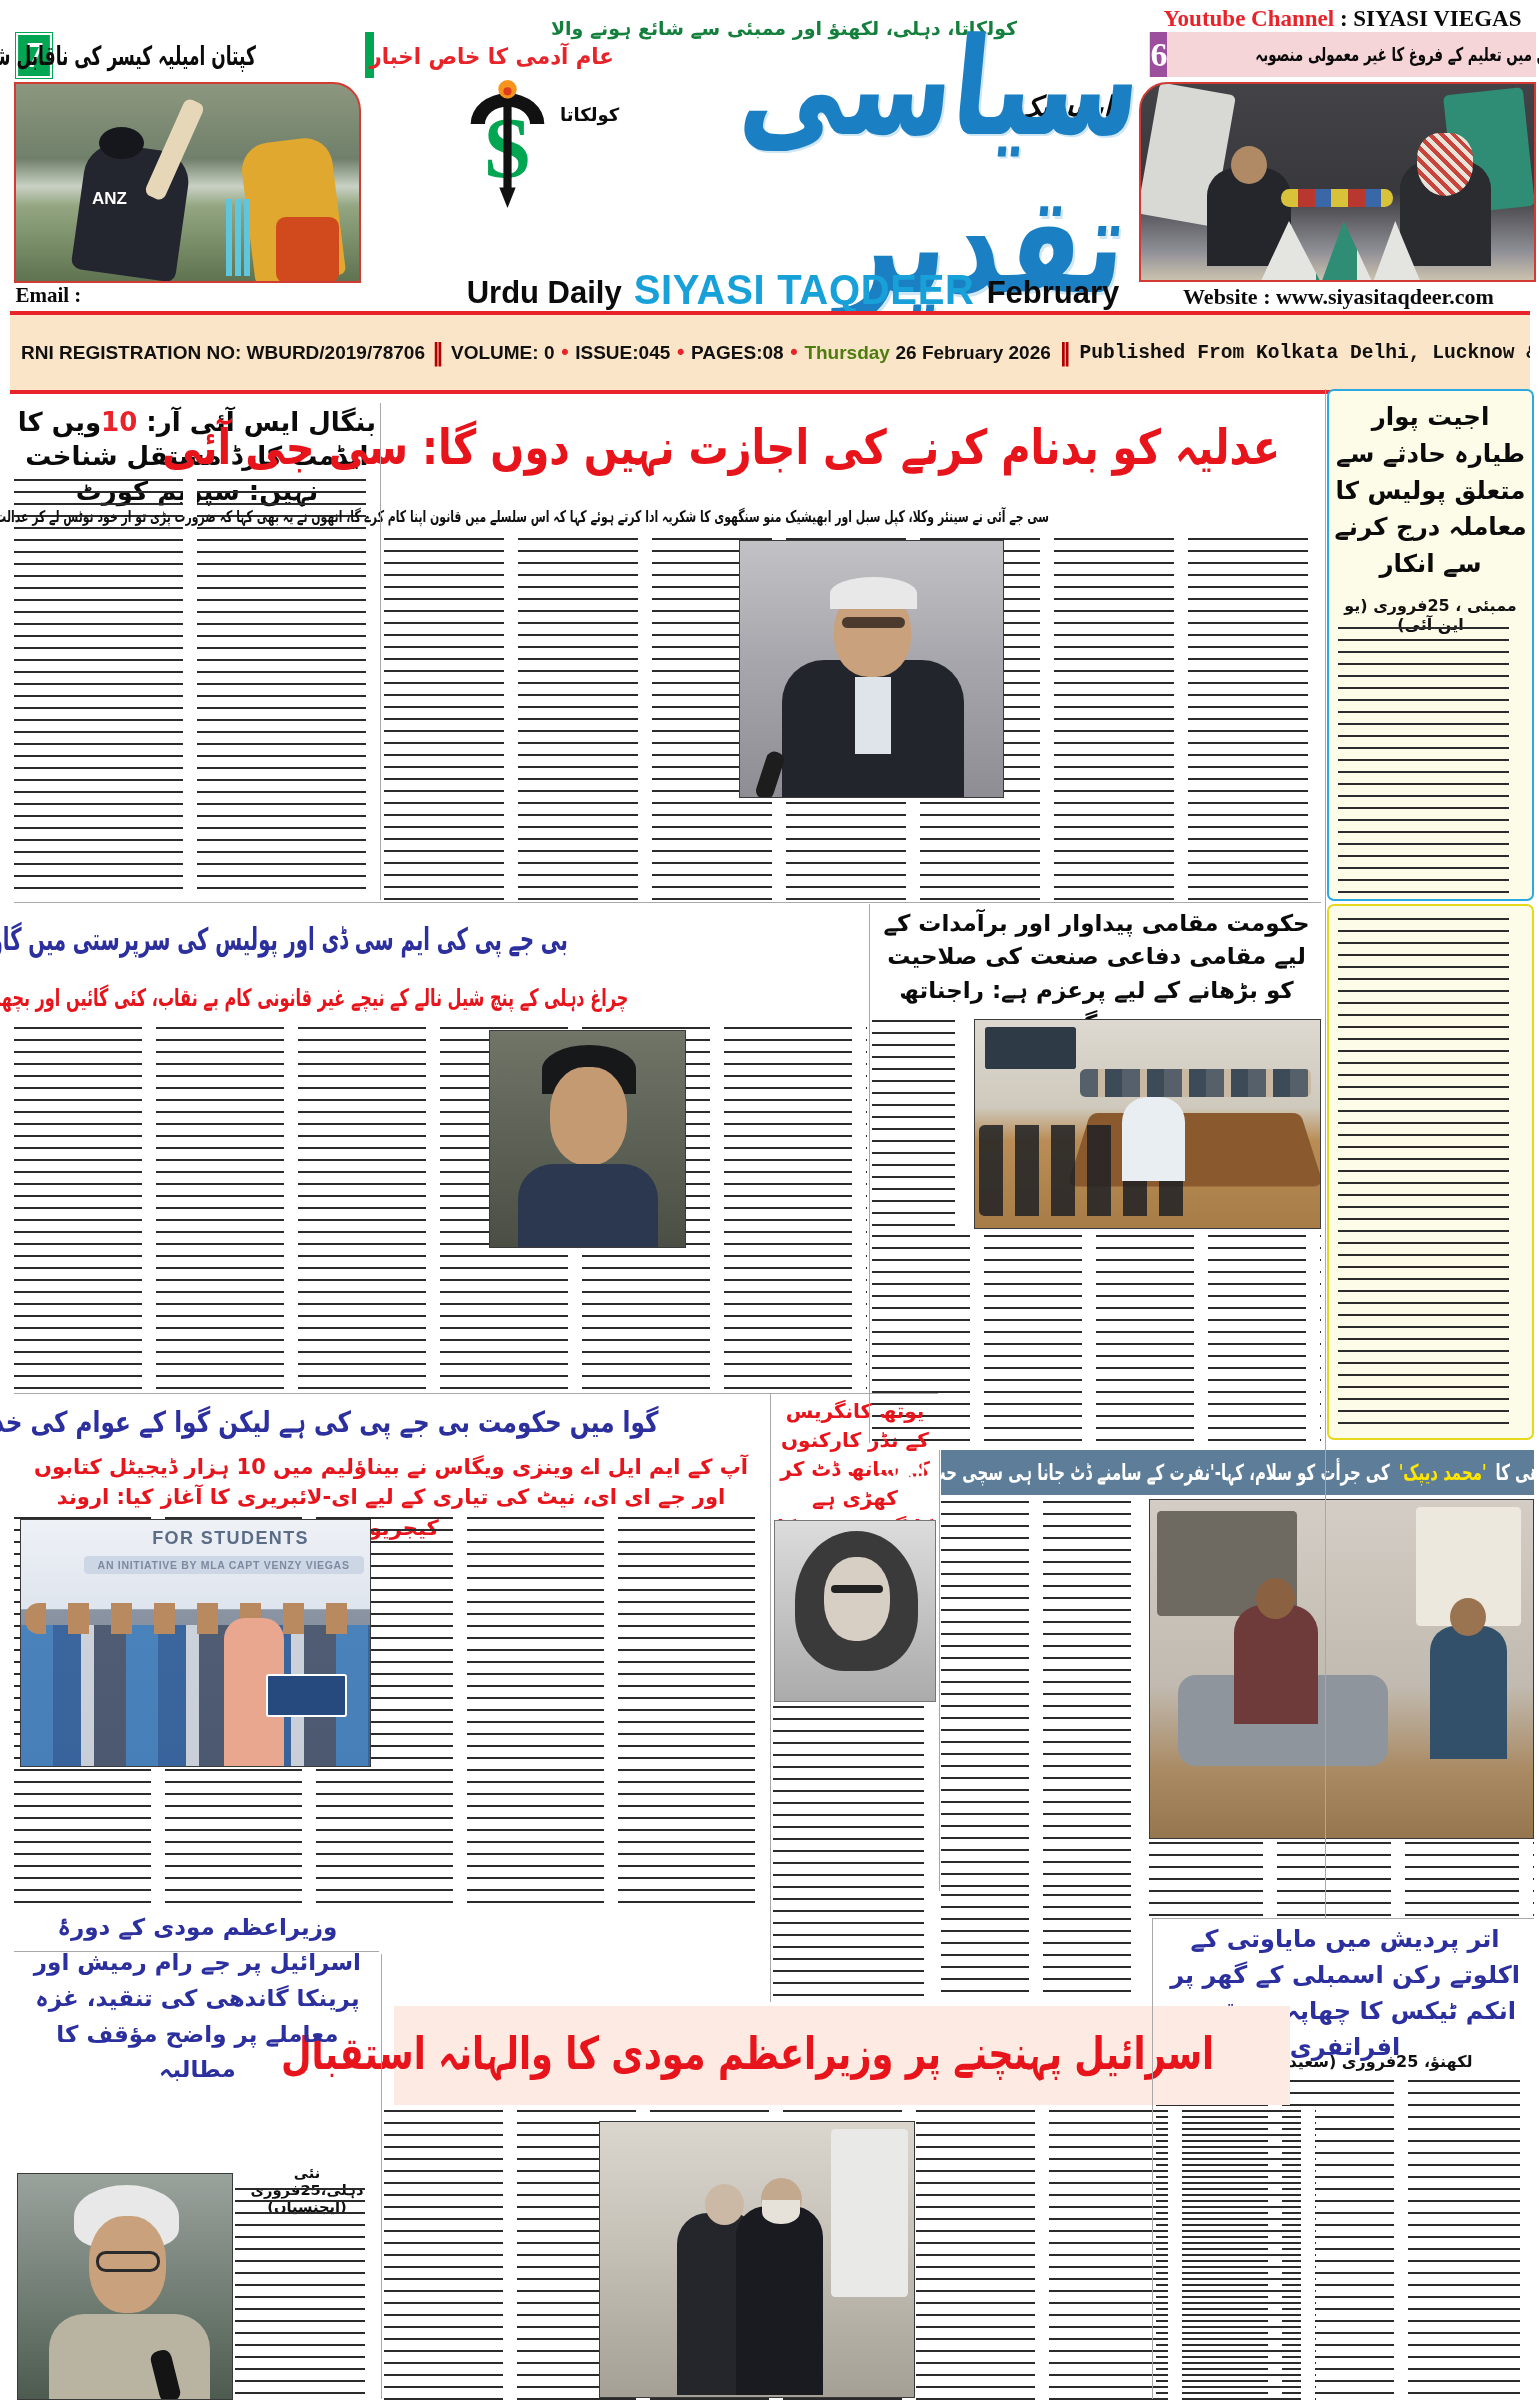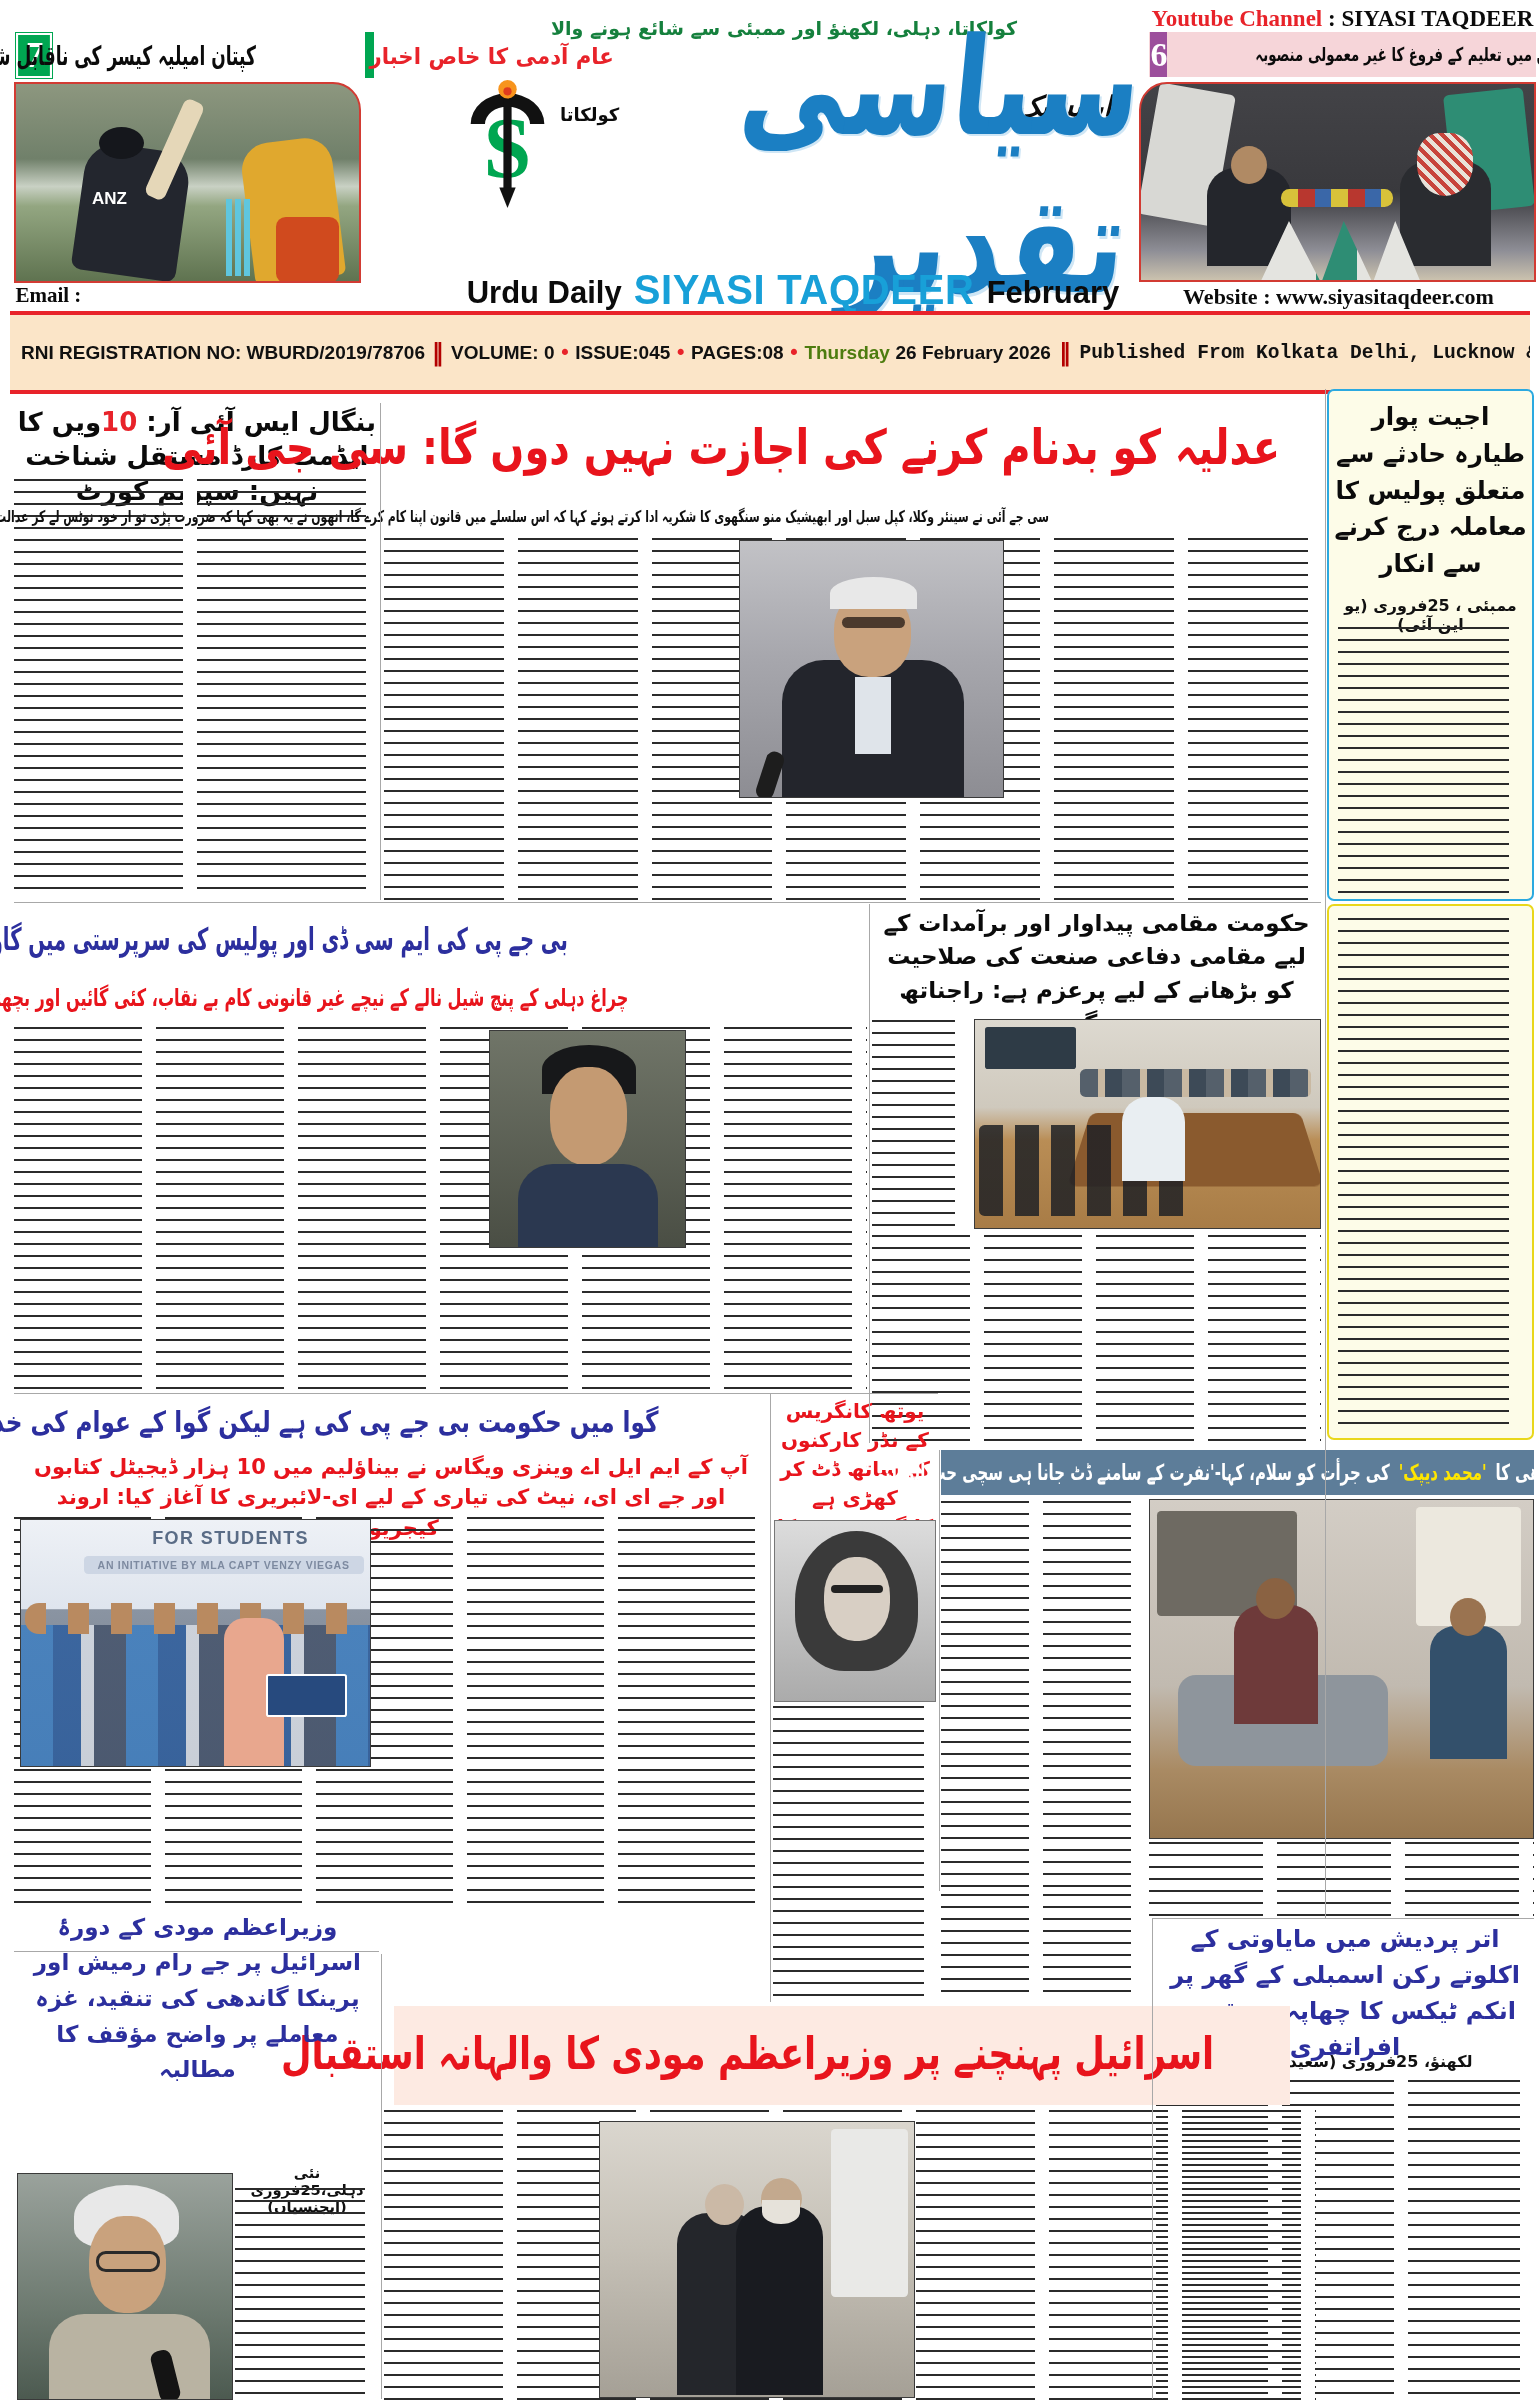--- a/index.html
+++ b/index.html
@@ -67,21 +67,21 @@
 <div class="ab flexc" style="left:532px;top:64px;width:595px;height:204px;">
   <span class="urdu bold" style="font-size:104px;color:#1b7fc3;display:inline-block;transform:scale(1.02,1.3) skewX(-7deg);text-shadow:2.1px 2.1px 0 #cfe6f5;">سیاسی تقدیر</span>
 </div>
 <div class="ab center" style="left:434px;top:267px;width:700px;white-space:nowrap;">
   <span class="latin-sans bold" style="font-size:31px;color:#0b0b0b;vertical-align:baseline;margin-left:18px;">Urdu Daily</span>
   <span class="latin-sans bold" style="font-size:40px;color:#18a0d8;letter-spacing:0.7px;display:inline-block;transform:scaleY(1.08);margin:0 8.4px;">SIYASI TAQDEER</span>
   <span class="latin-sans bold" style="font-size:31px;color:#0b0b0b;">February</span>
 </div>
 
 <div class="ab center latin-serif bold" style="left:1148px;top:5.6px;width:389px;font-size:23px;white-space:nowrap;">
-  <span style="color:#e8232a;">Youtube Channel</span><span style="color:#0b0b0b;"> : SIYASI TAQDEER</span>
+  <span style="color:#e8232a;">Youtube Channel</span><span style="color:#0b0b0b;"> : SIYASI VIEGAS</span>
 </div>
 <div class="ab" style="left:1149px;top:32px;width:387px;height:45px;background:#f6d5d9;display:flex;align-items:center;">
   <div style="width:8.4px;height:45px;background:#9c4f9c;"></div>
   <div class="flexc" style="width:36px;height:45px;background:#9c4f9c;margin-left:1.4px;">
     <span class="latin-serif bold" style="font-size:34px;color:#fff;">6</span>
   </div>
   <div class="oneline urdu bold" style="position:relative;flex:1;font-size:19px;color:#0b0b0b;line-height:45px;">
     <span style="transform:scale(0.7,1);">سعودی عرب کا یمن میں تعلیم کے فروغ کا غیر معمولی منصوبہ</span>
   </div>
 </div>

